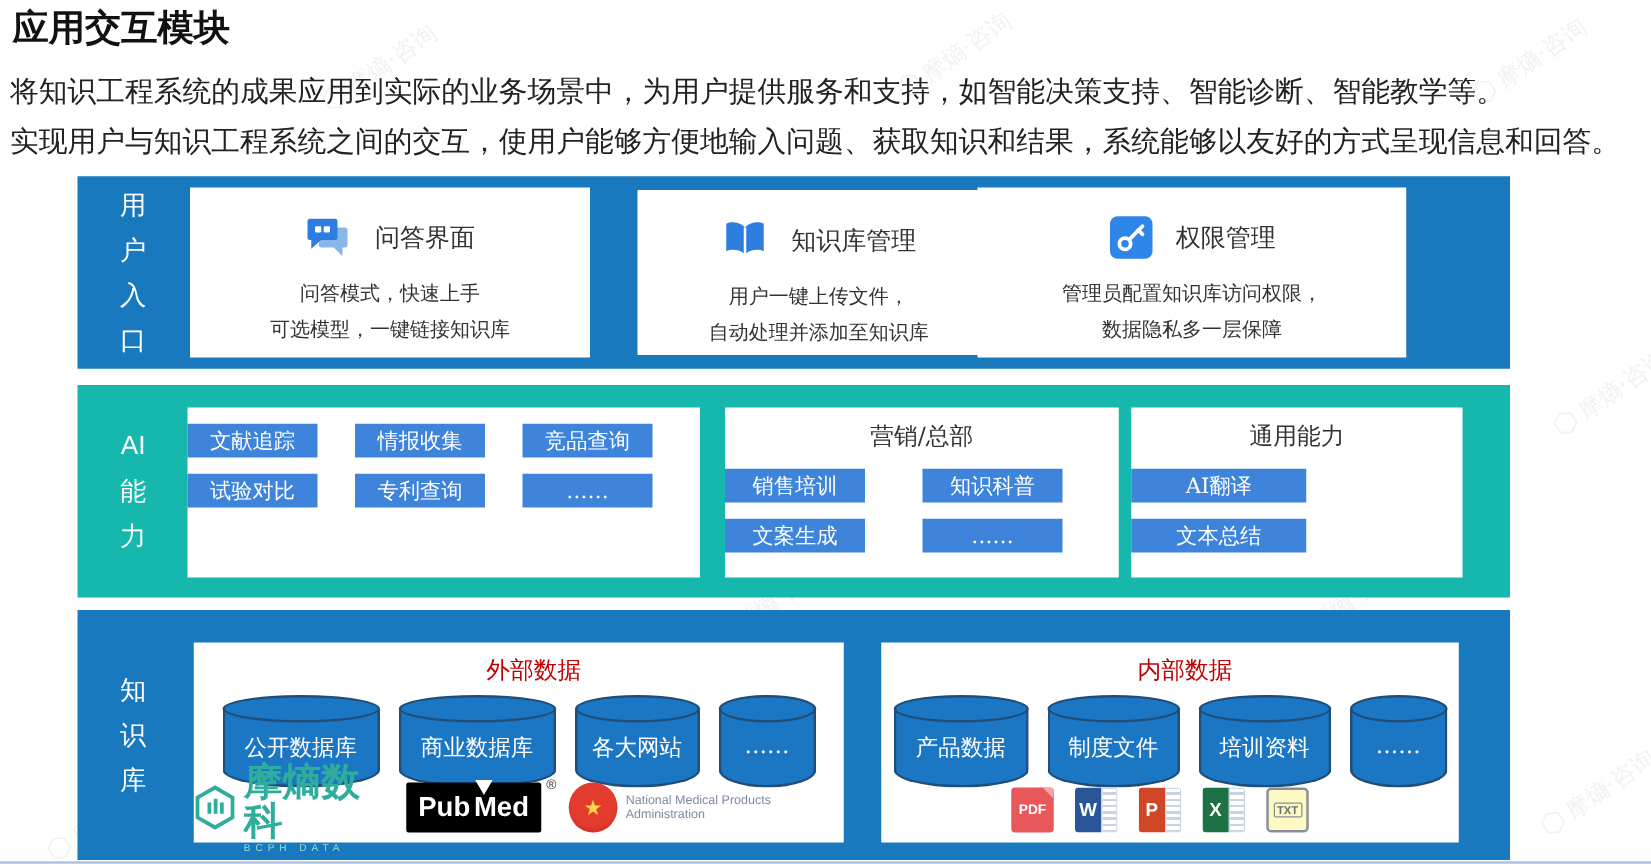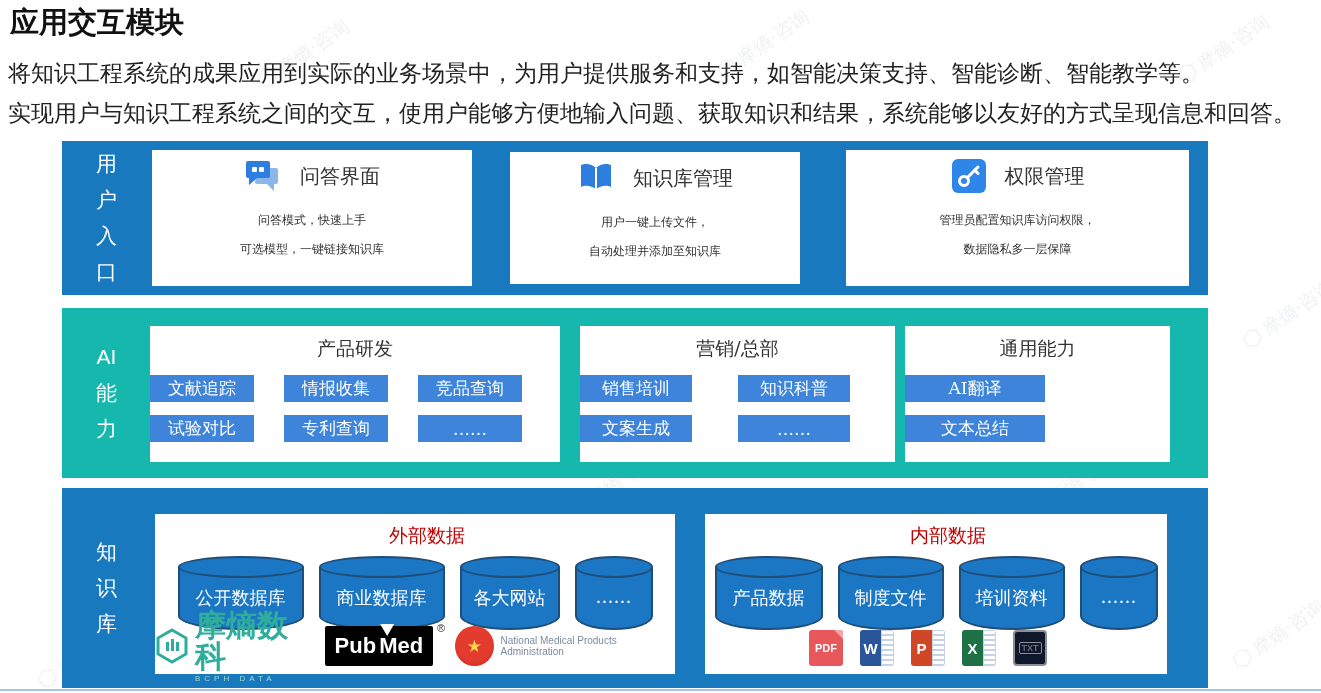--- a/index.html
+++ b/index.html
@@ -20,24 +20,24 @@
   .band { position:absolute; left:62px; width:1146px; }
   .band-user { top:141px; height:154px; background:#1879be; }
   .band-ai   { top:308px; height:170px; background:#16b8ad; }
   .band-kb   { top:488px; height:200px; background:#1879be; }
   .band-label { position:absolute; left:34px; top:0; bottom:0; display:flex; flex-direction:column; justify-content:center; color:#fff; font-size:21px; line-height:36px; text-align:center; }
 
   
   .ucard { position:absolute; background:#fff; text-align:center; }
   .ucard.c1 { left:90px;  top:9px;  width:320px; height:136px; }
   .ucard.c2 { left:448px; top:11px; width:290px; height:132px; }
-  .ucard.c3 { left:784px; top:9px;  width:343px; height:136px; }
-  .ucard-head { display:flex; align-items:center; justify-content:center; gap:18px; margin-top:6px; height:40px; }
+  .ucard.c3 { left:720px; top:9px;  width:343px; height:136px; }
+  .ucard-head { display:flex; align-items:center; justify-content:center; gap:18px; margin-top:20px; height:40px; }
   .ucard-title { font-size:20px; color:#333; }
-  .ucard-lines { margin-top:10px; font-size:12px; color:#333; line-height:29px; }
+  .ucard-lines { margin-top:10px; font-size:16px; color:#333; line-height:29px; }
 
   
   .group { position:absolute; top:18px; height:136px; background:#fff; }
   .group.g1 { left:88px;  width:410px; }
   .group.g2 { left:518px; width:315px; }
   .group.g3 { left:843px; width:265px; }
   .group-title { text-align:center; margin-top:10px; font-size:19px; color:#333; }
   .chip-row { display:flex; justify-content:flex-start; margin-top:13px; }
   .g1 .chip-row { gap:30px; }
   .g2 .chip-row { gap:46px; }
@@ -77,21 +77,21 @@
   
   .file-row { position:absolute; left:0; right:16px; bottom:8px; display:flex; justify-content:center; gap:17px; font-family:"Liberation Sans", sans-serif; }
   .ficon { width:34px; height:36px; display:flex; align-items:stretch; border-radius:3px; overflow:hidden; position:relative; }
   .ficon .lobe { flex:0 0 21px; display:flex; align-items:center; justify-content:center; color:#fff; font-weight:bold; font-size:15px; }
   .ficon .pg { flex:1; background:repeating-linear-gradient(#fff 0 3px, #c7d3e4 3px 5px); border:1px solid #c7d3e4; }
   .ficon.pdf { background:#e8575a; align-items:center; justify-content:center; color:#fff; font-weight:bold; font-size:11px; }
   .ficon.pdf::after { content:""; position:absolute; right:0; top:0; width:9px; height:9px; background:#f5a6a8; clip-path:polygon(0 0,100% 100%,100% 0); }
   .ficon.word .lobe { background:#2a5699; }
   .ficon.ppt  .lobe { background:#d04727; }
   .ficon.xls  .lobe { background:#1e7145; }
-  .ficon.txt { border:2px solid #8a8f98; background:#0f172a; align-items:center; justify-content:center; color:#6a6f78; font-weight:bold; font-size:9px; border-radius:4px; }
+  .ficon.txt { border:2px solid #8a8f98; background:#fef9c3; align-items:center; justify-content:center; color:#6a6f78; font-weight:bold; font-size:9px; border-radius:4px; }
   .ficon.txt span { border:1px solid #8a8f98; padding:0 2px; border-radius:2px; }
 
   .bottom-line { position:absolute; left:0; top:689px; width:1321px; height:2px; background:#a9c4e4; }
 
   .icon svg { display:block; }
 </style>
 </head>
 <body>
 
 <div class="page">
@@ -173,21 +173,20 @@
   </section>
 
   <section class="band band-ai">
     <div class="band-label">
       <span style="font-family:'Liberation Sans',sans-serif;">AI</span>
       <span>能</span>
       <span>力</span>
     </div>
 
     <div class="group g1">
-      <div class="group-title">产品研发</div>
       <div class="chip-row">
         <span class="chip">文献追踪</span>
         <span class="chip">情报收集</span>
         <span class="chip">竞品查询</span>
       </div>
       <div class="chip-row">
         <span class="chip">试验对比</span>
         <span class="chip">专利查询</span>
         <span class="chip">……</span>
       </div>

